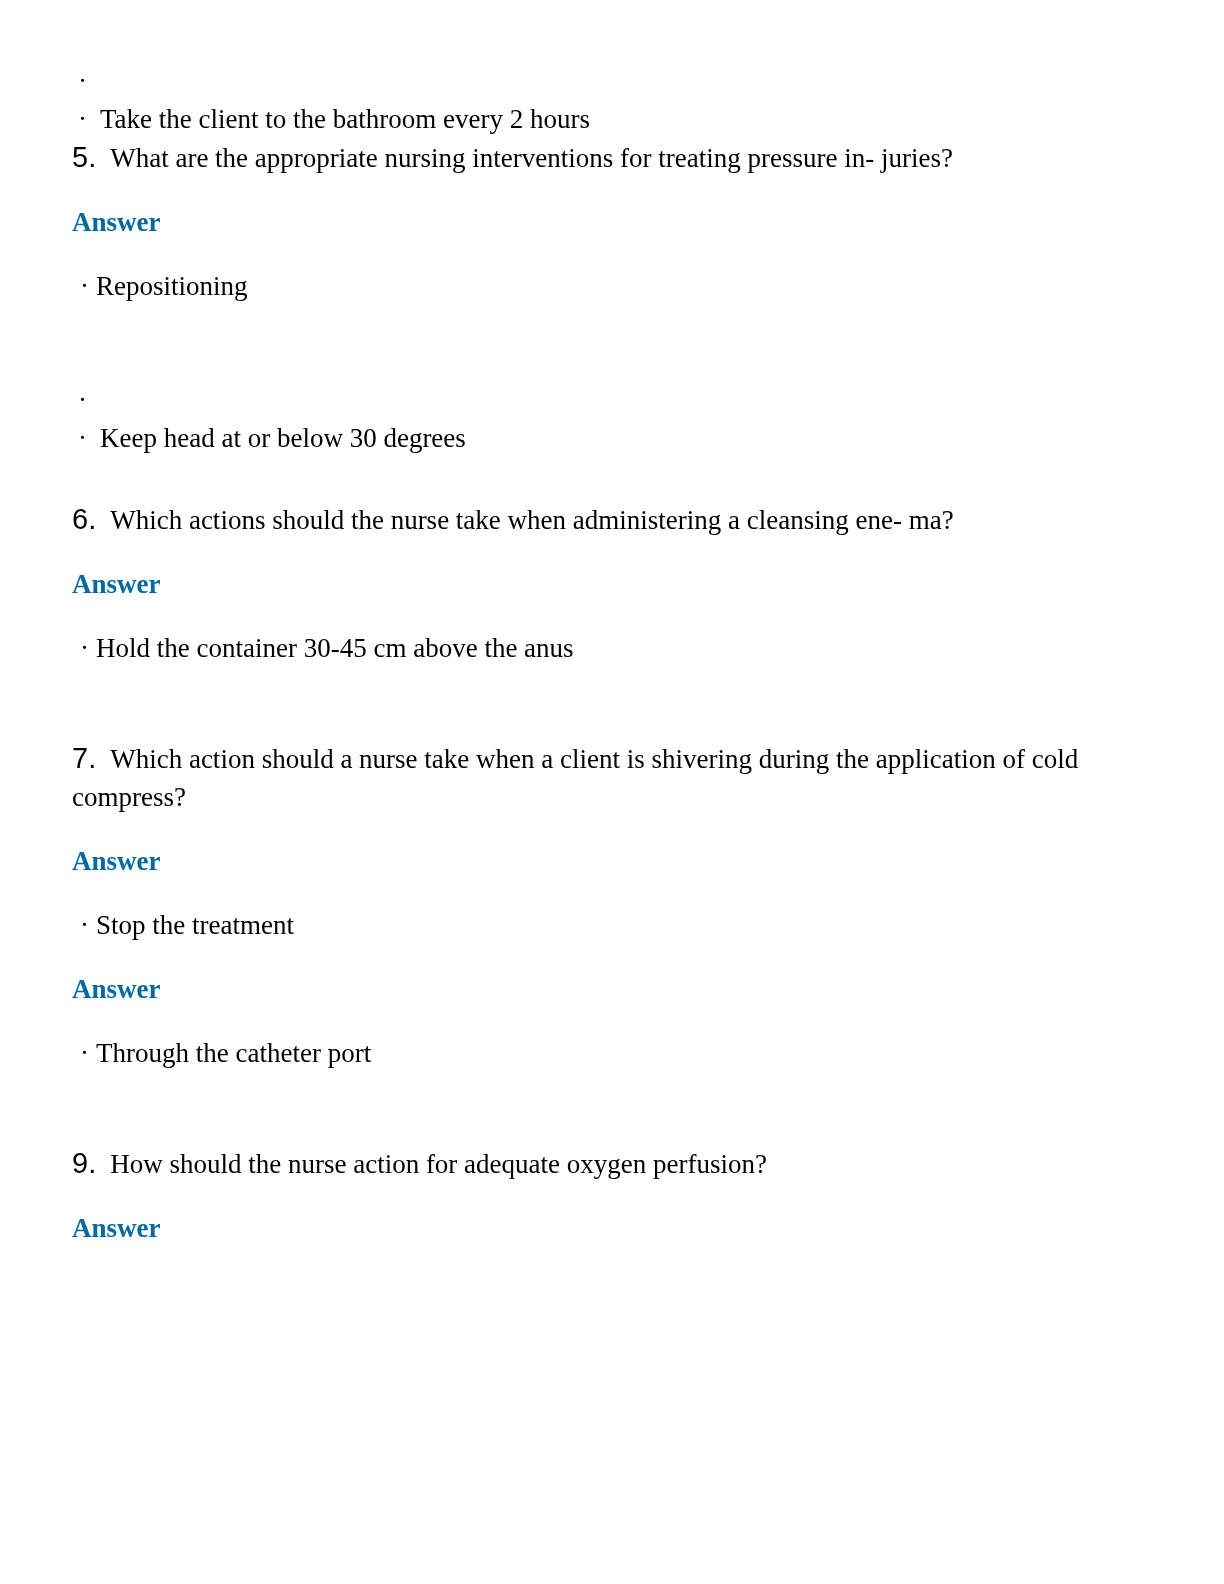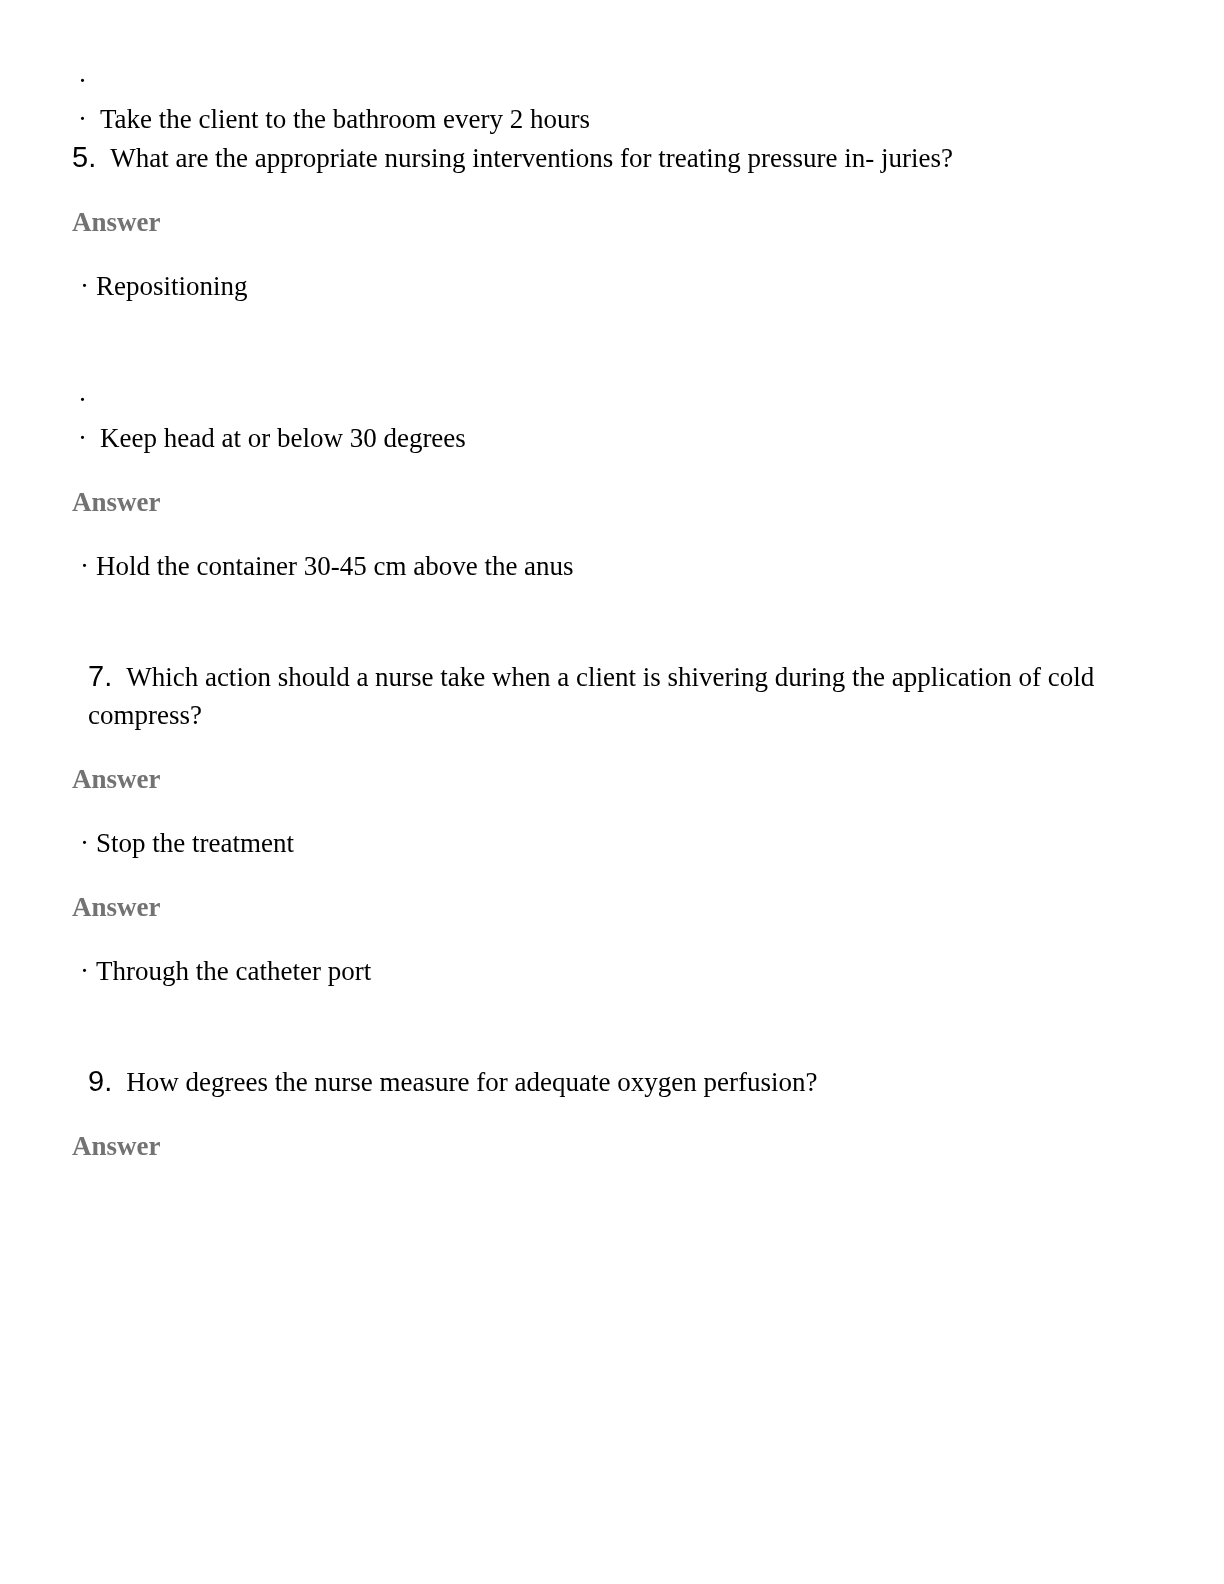--- a/index.html
+++ b/index.html
@@ -44,25 +44,25 @@
   }
   .question .qnum {
     font-family: "Liberation Sans", sans-serif;
     font-size: 29px;
     padding-right: 14px;
   }
   .answer-label {
     font-size: 27px;
     line-height: 38px;
     font-weight: bold;
-    color: #737373;
+    color: #0369a1;
   }
   .gap-sm { margin-top: 26px; }
   .gap-md { margin-top: 43px; }
-  .gap-lg { margin-top: 72px; margin-left: 16px; }
+  .gap-lg { margin-top: 72px; }
   .gap-xl { margin-top: 76px; }
   .gap-intro { }
   .maxw { max-width: 1085px; }
 </style>
 </head>
 <body>
 
 <div class="page">
 
   <div>
@@ -87,20 +87,23 @@
     <p class="body-text bullet gap-xl">
       <span class="dot">·</span>
     </p>
     <p class="body-text bullet">
       <span class="dot">·</span>
       <span>Keep head at or below 30 degrees</span>
     </p>
   </section>
 
   <section>
+    <p class="body-text question maxw gap-md">
+      <span class="qnum">6.</span><span>Which actions should the nurse take when administering a cleansing ene- ma?</span>
+    </p>
     <h2 class="answer-label gap-sm">Answer</h2>
     <p class="body-text bullet tight gap-sm">
       <span class="dot">·</span>
       <span>Hold the container 30-45 cm above the anus</span>
     </p>
   </section>
 
   <section>
     <p class="body-text question maxw gap-lg">
       <span class="qnum">7.</span><span>Which action should a nurse take when a client is shivering during the application of cold compress?</span>
@@ -115,18 +118,18 @@
   <section>
     <h2 class="answer-label gap-sm">Answer</h2>
     <p class="body-text bullet tight gap-sm">
       <span class="dot">·</span>
       <span>Through the catheter port</span>
     </p>
   </section>
 
   <section>
     <p class="body-text question maxw gap-lg">
-      <span class="qnum">9.</span><span>How degrees the nurse measure for adequate oxygen perfusion?</span>
+      <span class="qnum">9.</span><span>How should the nurse action for adequate oxygen perfusion?</span>
     </p>
     <h2 class="answer-label gap-sm">Answer</h2>
   </section>
 
 </div>
 
 </body></html>

